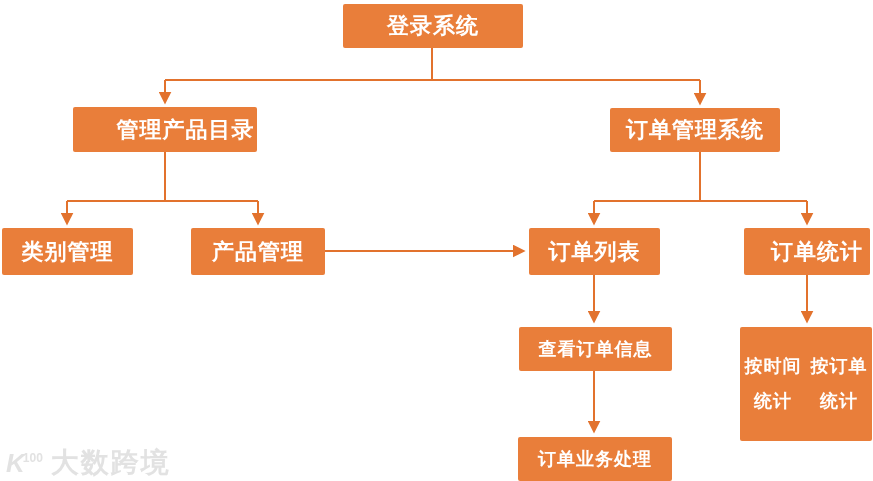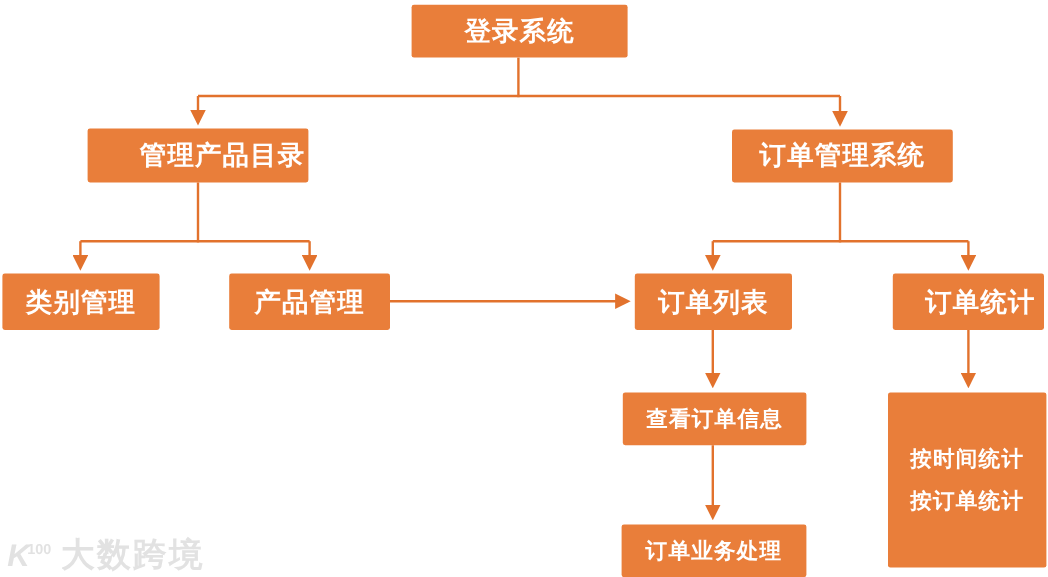--- a/index.html
+++ b/index.html
@@ -17,30 +17,30 @@
     font-weight:bold;
     font-size:22px;
     letter-spacing:1px;
     display:flex;align-items:center;justify-content:center;
     text-align:center;
     border-radius:2px;
     box-sizing:border-box;
   }
   .node-login{left:343px;top:4px;width:180px;height:44px;}
   .node-catalog{left:73px;top:107px;width:184px;height:45px;padding-left:41px;}
-  .node-ordersys{left:610px;top:108px;width:184px;height:44px;}
+  .node-ordersys{left:610px;top:108px;width:170px;height:44px;}
   .node-category{left:2px;top:228px;width:131px;height:47px;}
   .node-product{left:191px;top:228px;width:134px;height:47px;}
   .node-orderlist{left:529px;top:228px;width:131px;height:47px;}
   .node-orderstats{left:744px;top:228px;width:126px;height:47px;padding-left:20px;}
   .node-vieworder{left:519px;top:327px;width:153px;height:44px;font-size:18px;}
   .node-orderproc{left:518px;top:437px;width:154px;height:44px;font-size:18px;}
   .node-statsdetail{
-    left:740px;top:327px;width:132px;height:146px;
-    flex-direction:column;justify-content:center;
+    left:740px;top:327px;width:132px;height:114px;
+    flex-direction:row;justify-content:center;
     font-size:18px;line-height:35px;
   }
   .watermark{
     position:absolute;left:6px;top:444px;
     color:#e2e2e2;
     display:flex;align-items:center;gap:6px;
     user-select:none;
   }
   .wm-logo{
     font-weight:bold;font-size:26px;font-style:italic;

